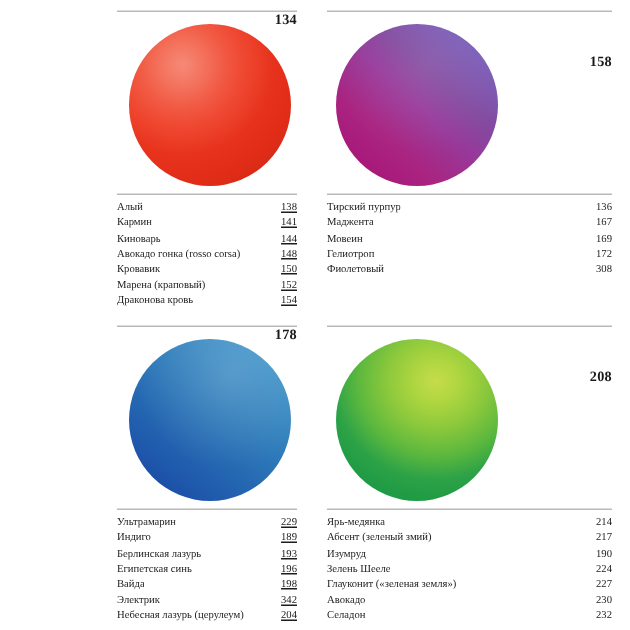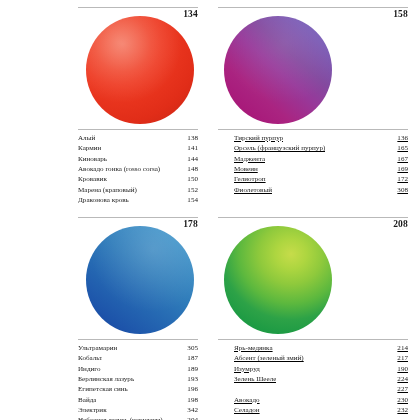--- a/index.html
+++ b/index.html
@@ -42,21 +42,21 @@
   .folio {
     position: absolute;
     top: 9px;
     font-size: 9.5px;
     font-weight: bold;
     color: #1a1a1a;
     letter-spacing: 0.2px;
     font-family: "Liberation Serif", "DejaVu Serif", serif;
   }
   .q-left .folio { right: 12px; }
-  .q-right .folio { right: 12px; }
+  .q-right .folio { right: 12px; margin-top: 28px; }
 
   .sphere-wrap {
     position: absolute;
     top: 16px;
     width: 108px;
     height: 108px;
   }
   .q-left .sphere-wrap { left: 86px; }
   .q-right .sphere-wrap { left: 14px; }
 
@@ -100,21 +100,21 @@
   .q-right .list-rule { left: 8px; right: 12px; }
 
   .entry-list {
     position: absolute;
     top: 133px;
     margin: 0;
     padding: 0;
     list-style: none;
   }
   .q-left .entry-list { left: 78px; right: 12px; }
-  .q-right .entry-list { left: 24px; right: 12px; text-decoration: underline; }
+  .q-right .entry-list { left: 8px; right: 12px; }
 
   .entry {
     display: flex;
     align-items: flex-start;
     font-size: 7.1px;
     line-height: 10.35px;
     color: #1c1c1c;
     white-space: nowrap;
   }
   .entry-name {
@@ -123,21 +123,21 @@
   }
   .entry-spacer {
     flex: 1 1 auto;
   }
   .entry-page {
     flex: 0 0 auto;
     text-align: right;
     min-width: 13px;
   }
   
-  .q-left .entry-page { width: 14px; }
+  .q-left .entry-page { width: 14px; text-decoration: underline; }
   .q-right .entry-page { width: 14px; }
 </style>
 </head>
 <body>
 
 <div class="page">
 
   <div class="quadrant q-left">
     <div class="top-rule"></div>
     <div class="folio">134</div>
@@ -191,25 +191,20 @@
       <div class="sphere sphere-purple"></div>
     </div>
     <div class="list-rule"></div>
     <ul class="entry-list">
       <li class="entry">
         <span class="entry-name">Тирский пурпур</span>
         <span class="entry-spacer"></span>
         <span class="entry-page">136</span>
       </li>
       <li class="entry">
-        <span class="entry-name">Орсель (французский пурпур)</span>
-        <span class="entry-spacer"></span>
-        <span class="entry-page">165</span>
-      </li>
-      <li class="entry">
         <span class="entry-name">Маджента</span>
         <span class="entry-spacer"></span>
         <span class="entry-page">167</span>
       </li>
       <li class="entry">
         <span class="entry-name">Мовеин</span>
         <span class="entry-spacer"></span>
         <span class="entry-page">169</span>
       </li>
       <li class="entry">
@@ -229,26 +224,21 @@
     <div class="top-rule"></div>
     <div class="folio">178</div>
     <div class="sphere-wrap">
       <div class="sphere sphere-blue"></div>
     </div>
     <div class="list-rule"></div>
     <ul class="entry-list">
       <li class="entry">
         <span class="entry-name">Ультрамарин</span>
         <span class="entry-spacer"></span>
-        <span class="entry-page">305</span>
-      </li>
-      <li class="entry">
-        <span class="entry-name">Кобальт</span>
-        <span class="entry-spacer"></span>
-        <span class="entry-page">187</span>
+        <span class="entry-page">229</span>
       </li>
       <li class="entry">
         <span class="entry-name">Индиго</span>
         <span class="entry-spacer"></span>
         <span class="entry-page">189</span>
       </li>
       <li class="entry">
         <span class="entry-name">Берлинская лазурь</span>
         <span class="entry-spacer"></span>
         <span class="entry-page">193</span>
@@ -298,20 +288,21 @@
         <span class="entry-name">Изумруд</span>
         <span class="entry-spacer"></span>
         <span class="entry-page">190</span>
       </li>
       <li class="entry">
         <span class="entry-name">Зелень Шееле</span>
         <span class="entry-spacer"></span>
         <span class="entry-page">224</span>
       </li>
       <li class="entry">
+        <span class="entry-name">Глауконит («зеленая земля»)</span>
         <span class="entry-spacer"></span>
         <span class="entry-page">227</span>
       </li>
       <li class="entry">
         <span class="entry-name">Авокадо</span>
         <span class="entry-spacer"></span>
         <span class="entry-page">230</span>
       </li>
       <li class="entry">
         <span class="entry-name">Селадон</span>

